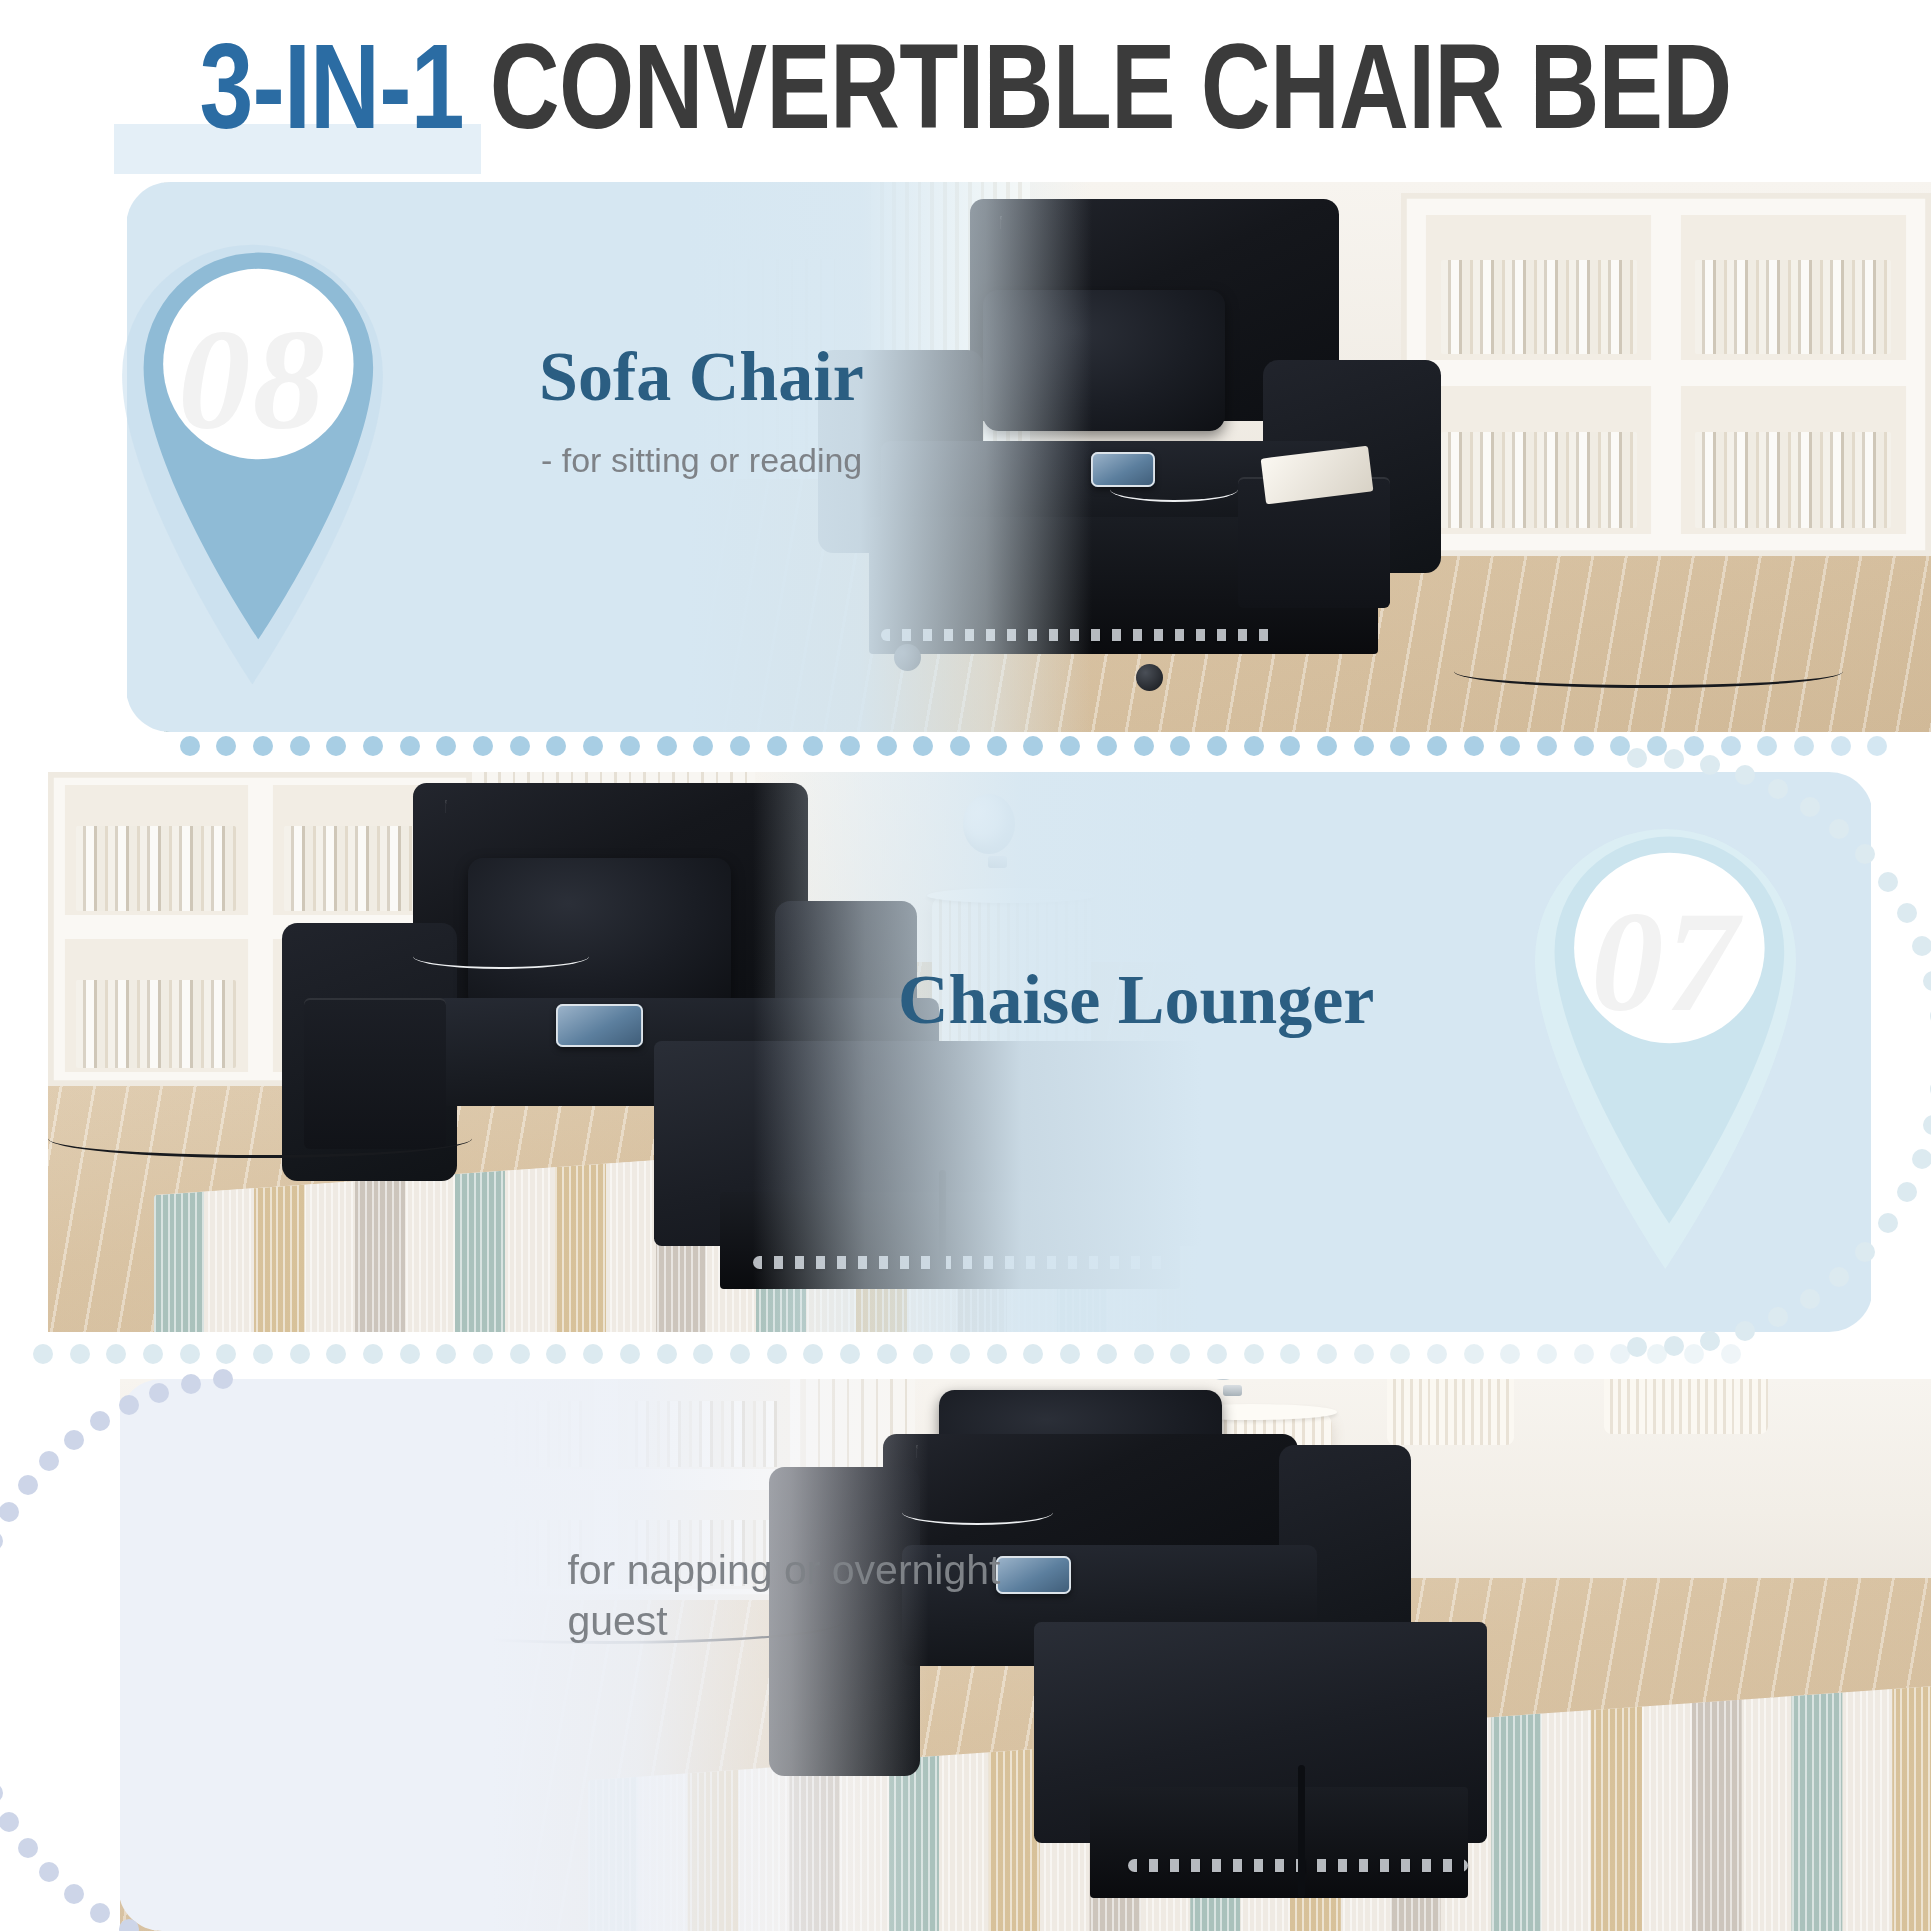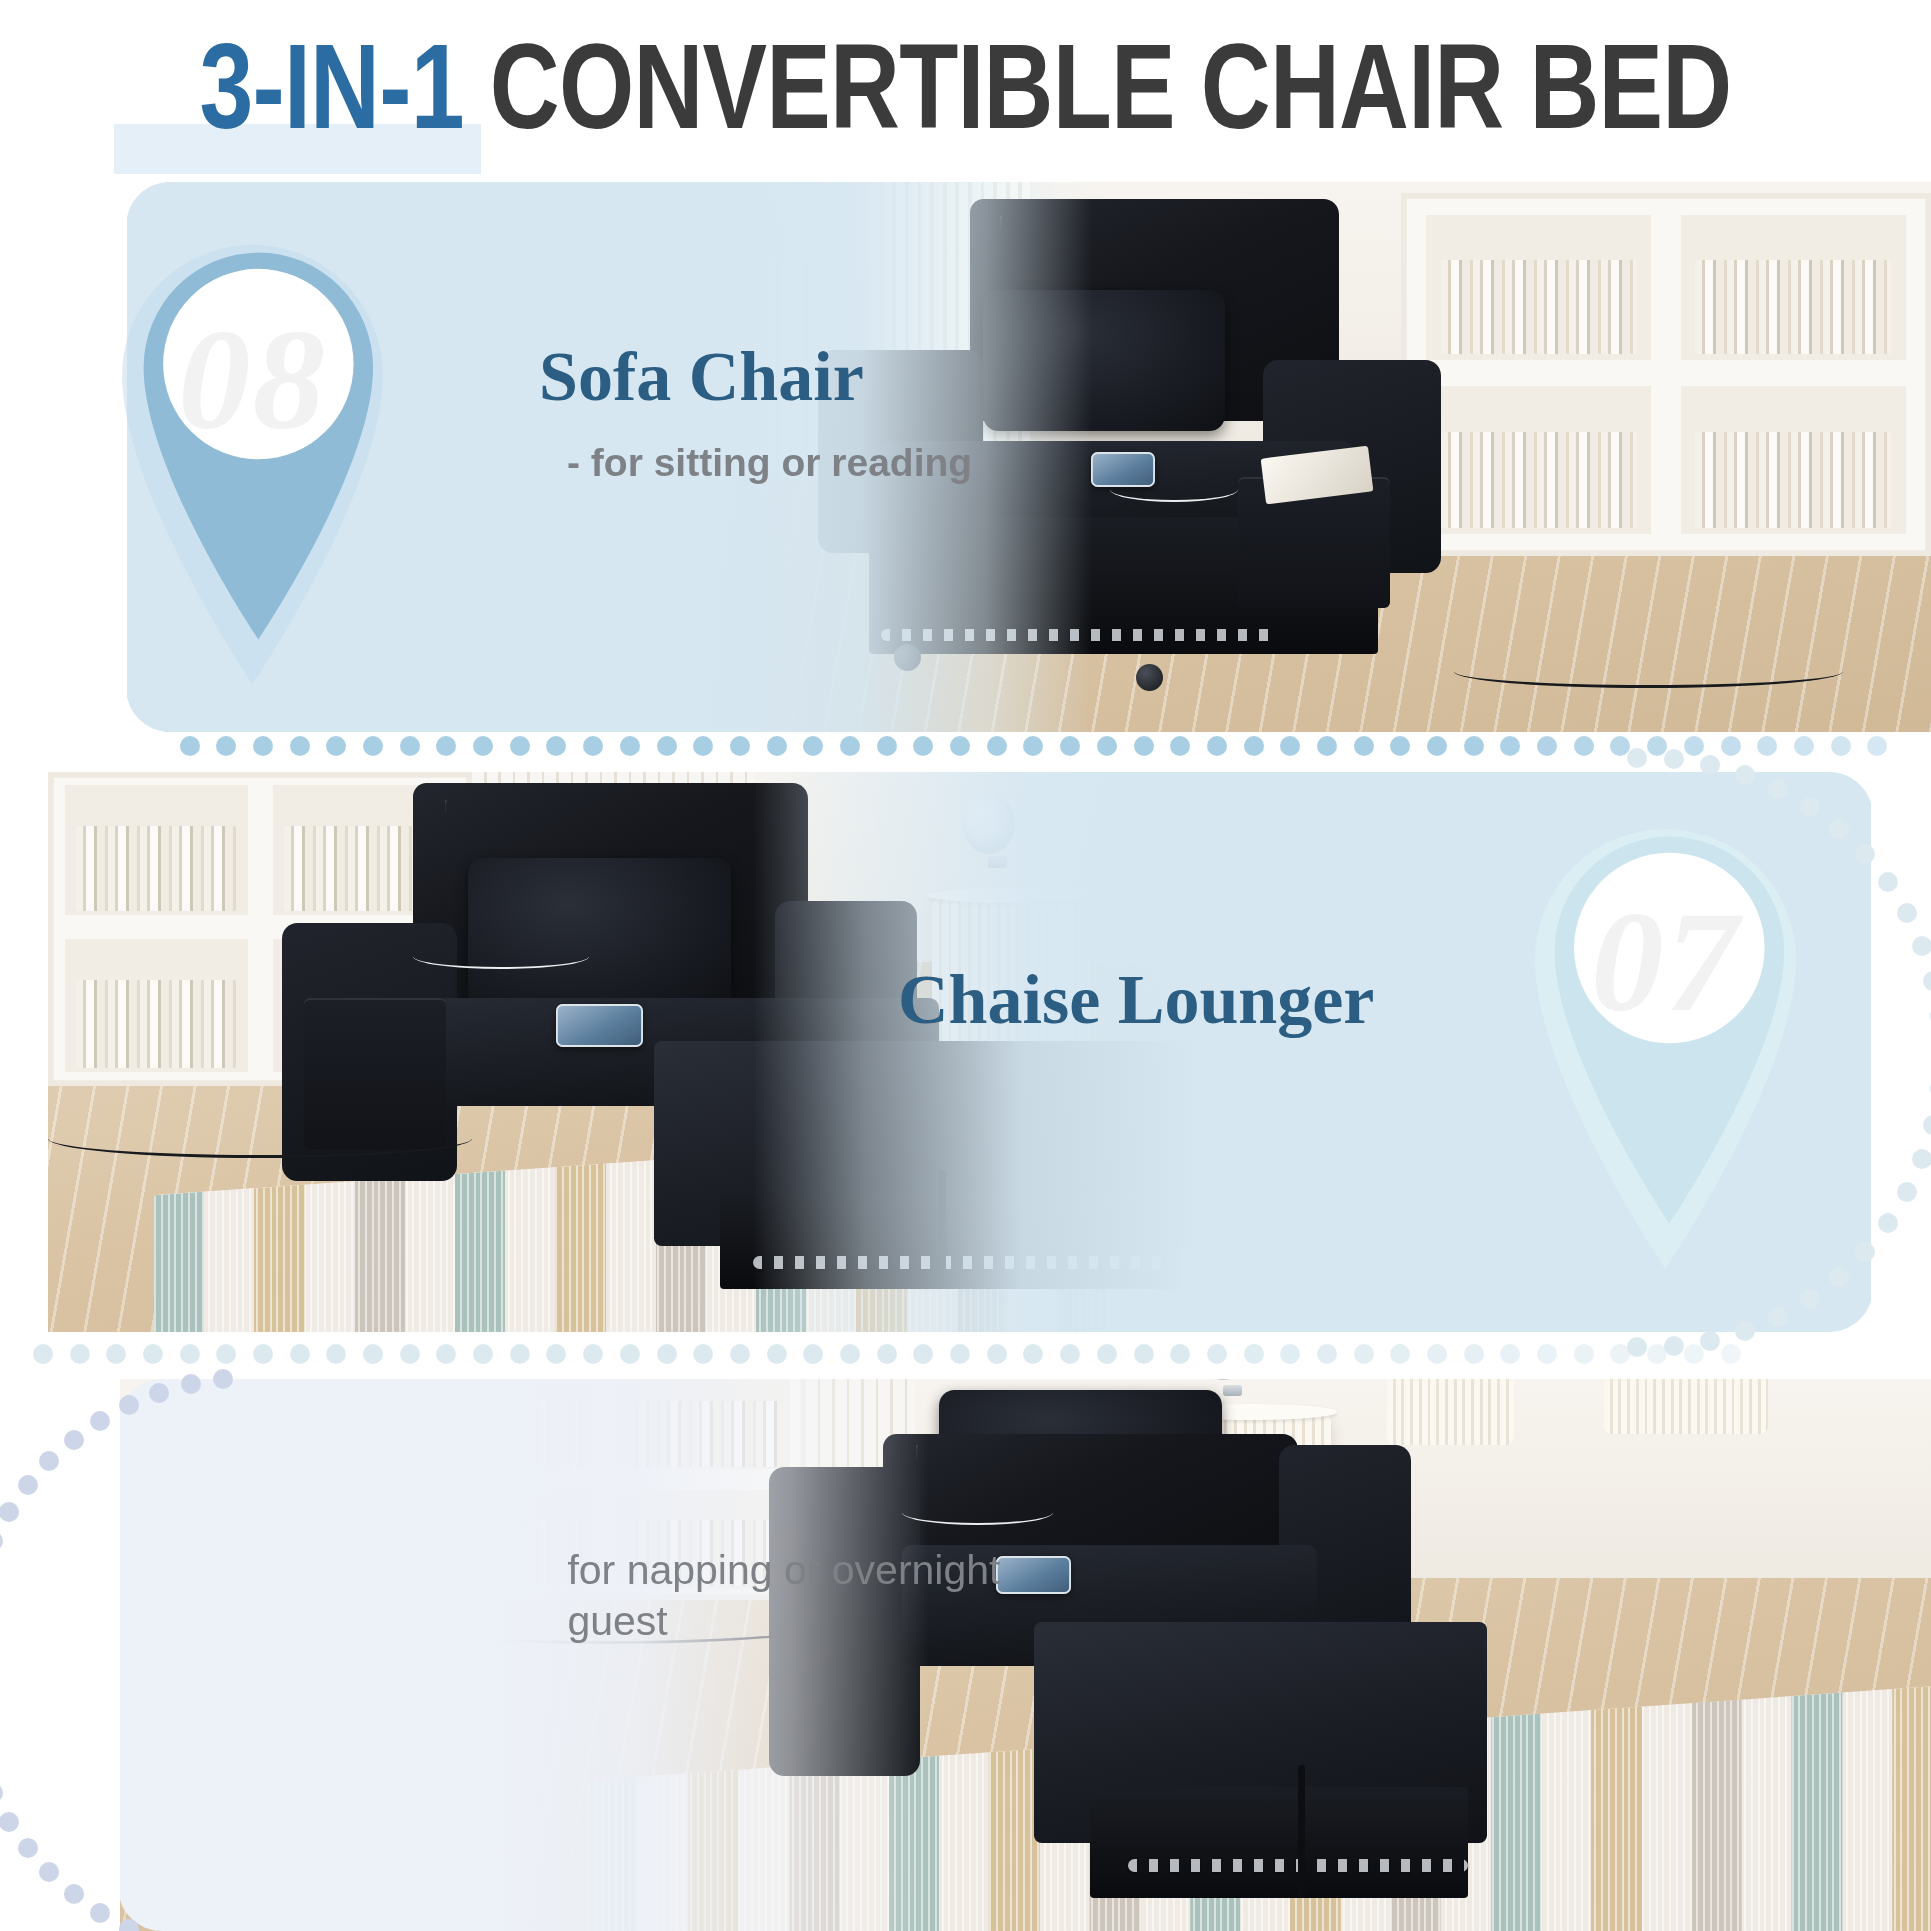--- a/index.html
+++ b/index.html
@@ -239,21 +239,21 @@
       </svg>
       <svg class="pin-body" viewBox="0 0 330 530" style="transform:translate(25px,15.4px) scale(0.88); transform-origin:0 0;">
         <path d="M165 520 C165 520 30 320 30 200 A135 135 0 1 1 300 200 C300 320 165 520 165 520 Z" fill="#8FBBD6"></path>
         <circle cx="165" cy="196" r="112" fill="#FFFFFF"></circle>
       </svg>
       <div class="pin-num" style="top:114px; font-size:145px; letter-spacing:1.9px;">08</div>
     </div>
 
     <div class="txt" style="left:539px; top:160px; width:599px;">
       <div class="t-title" style="color:#2B5E82; font-size:70px;">Sofa Chair</div>
-      <div class="t-sub" style="font-size:39px; margin-top:29px; margin-left:28px;font-weight:bold;">- for sitting or reading</div>
+      <div class="t-sub" style="font-size:34px; margin-top:29px; margin-left:2px;">- for sitting or reading</div>
     </div>
   </div>
 
   <div class="dots-row" id="div1" style="left:0; top:736px; width:1931px;">
       <span class="d" style="left: 180px; top: 0px; background: rgb(168, 206, 228);"></span>
       <span class="d" style="left: 216px; top: 0px; background: rgb(168, 206, 228);"></span>
       <span class="d" style="left: 253px; top: 0px; background: rgb(168, 206, 228);"></span>
       <span class="d" style="left: 290px; top: 0px; background: rgb(168, 206, 228);"></span>
       <span class="d" style="left: 326px; top: 0px; background: rgb(168, 206, 228);"></span>
       <span class="d" style="left: 363px; top: 0px; background: rgb(168, 206, 228);"></span>

